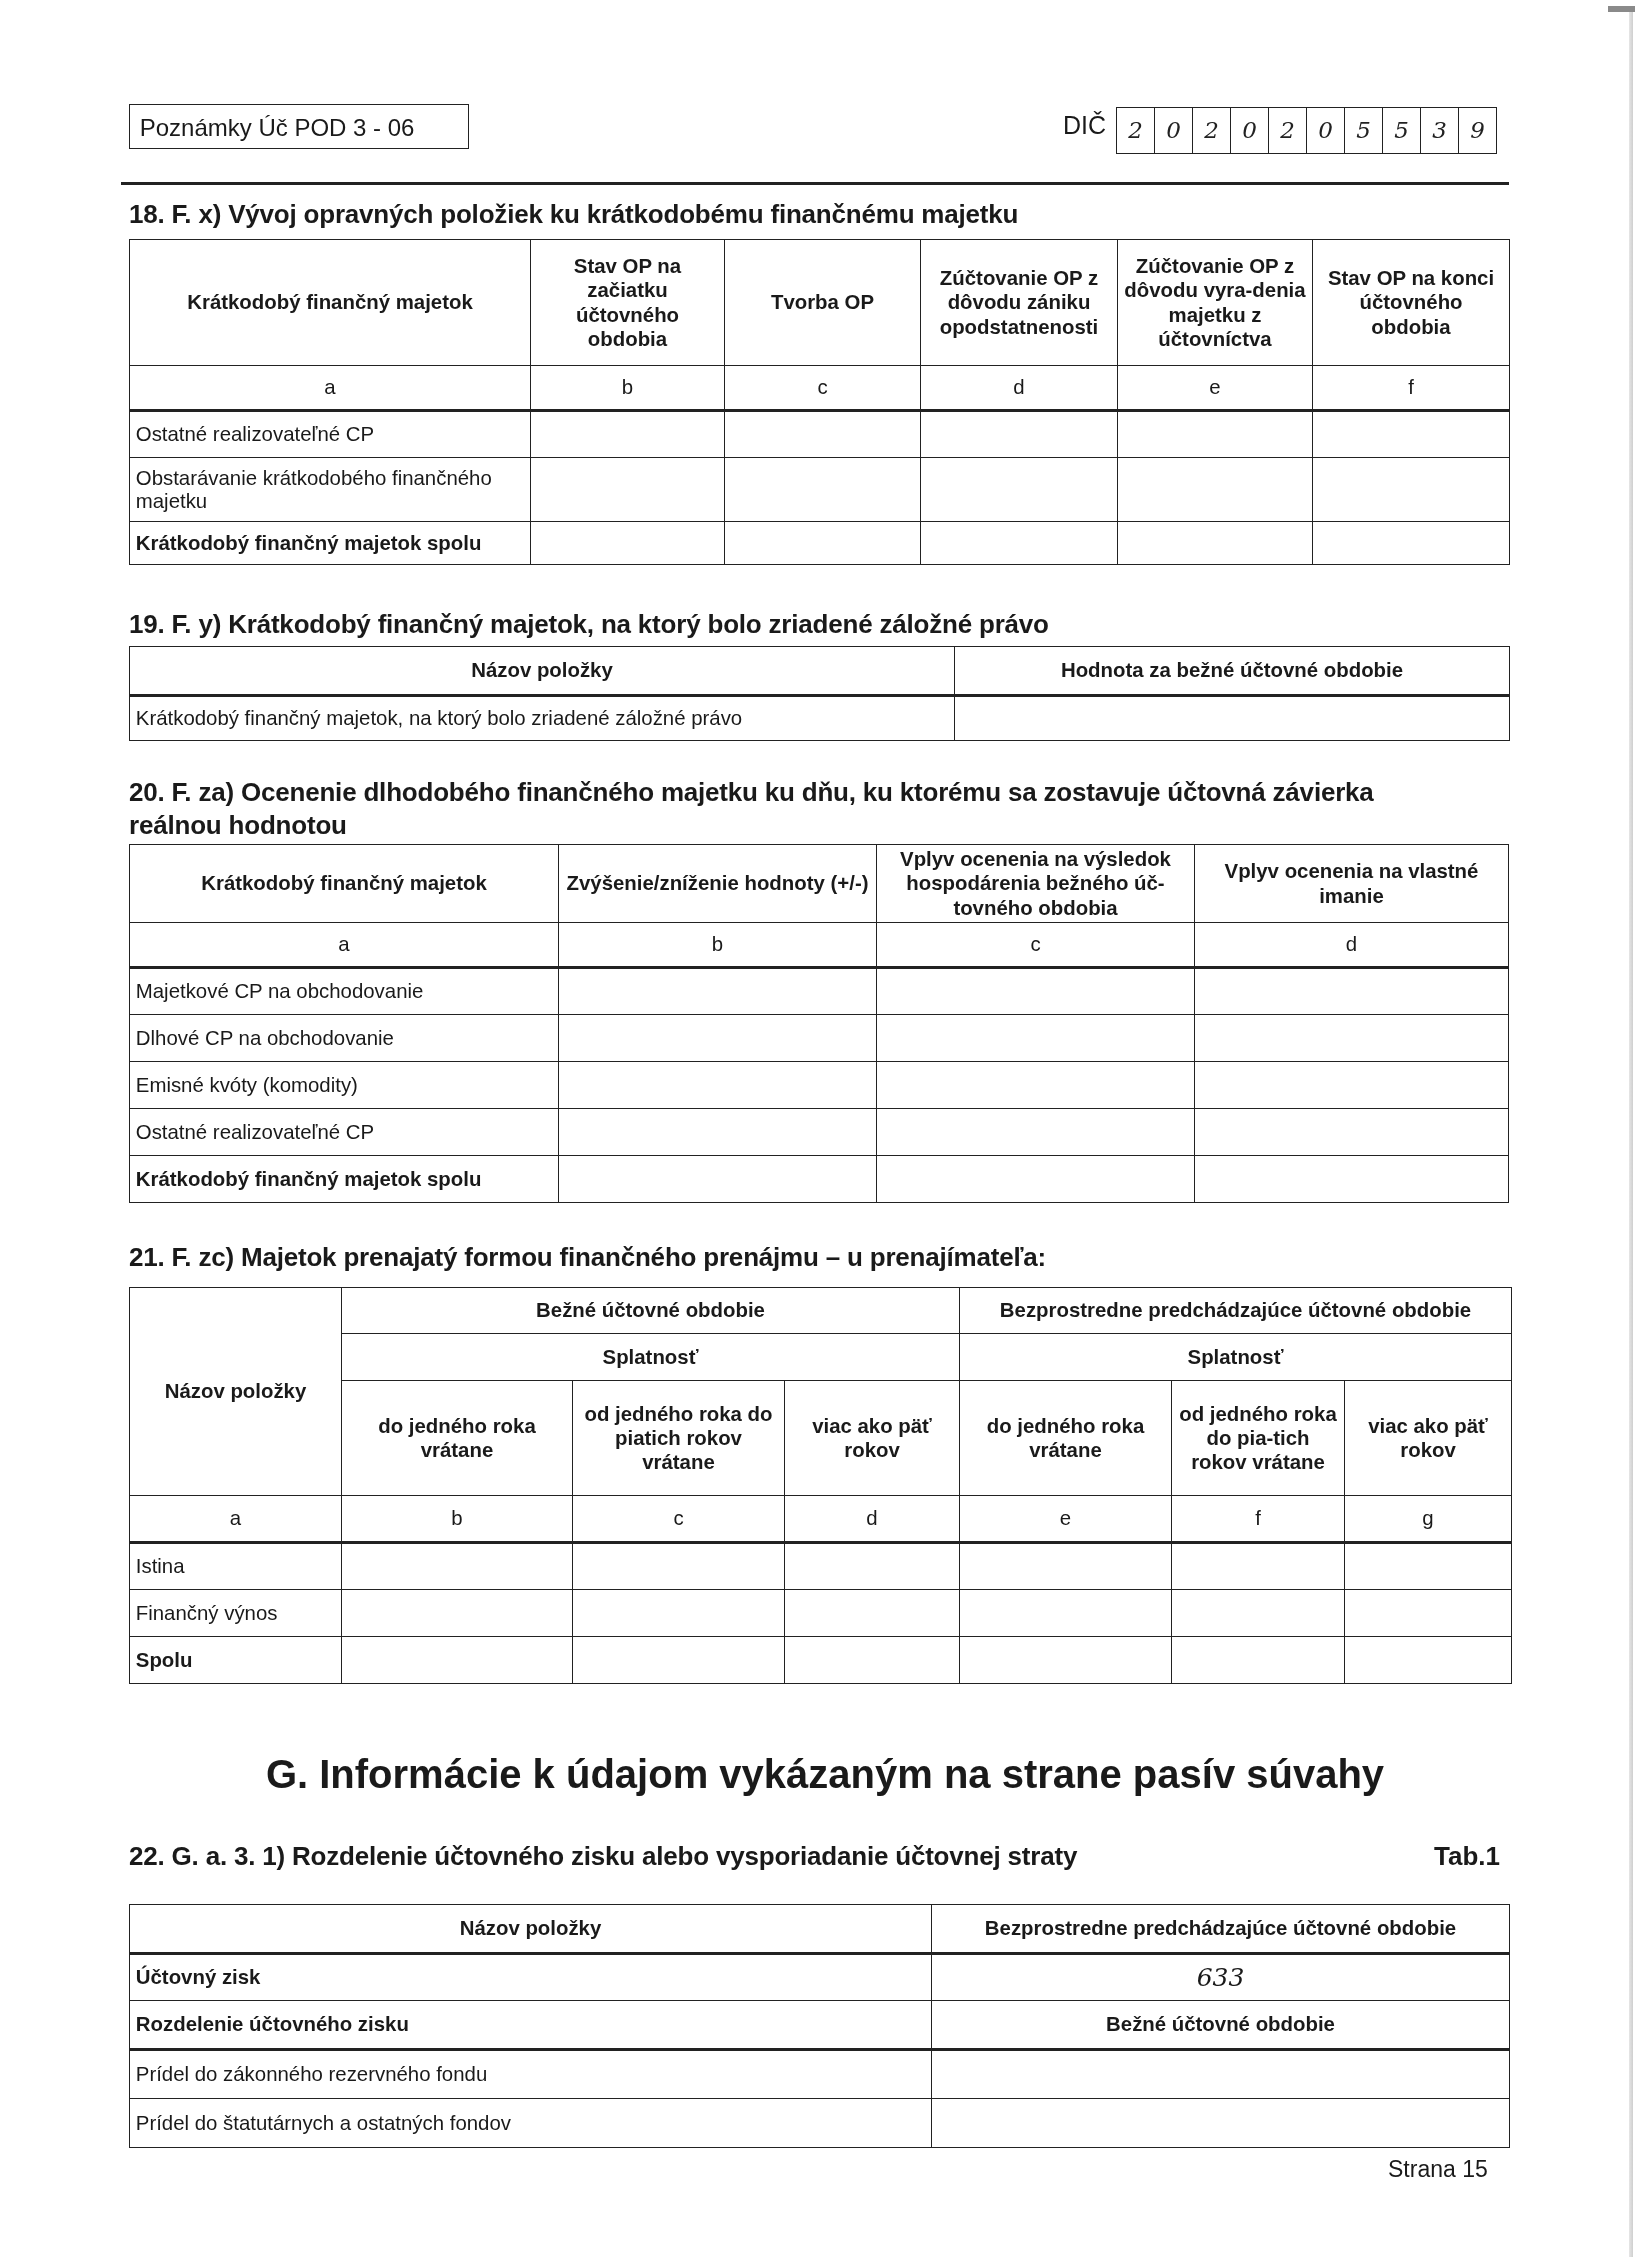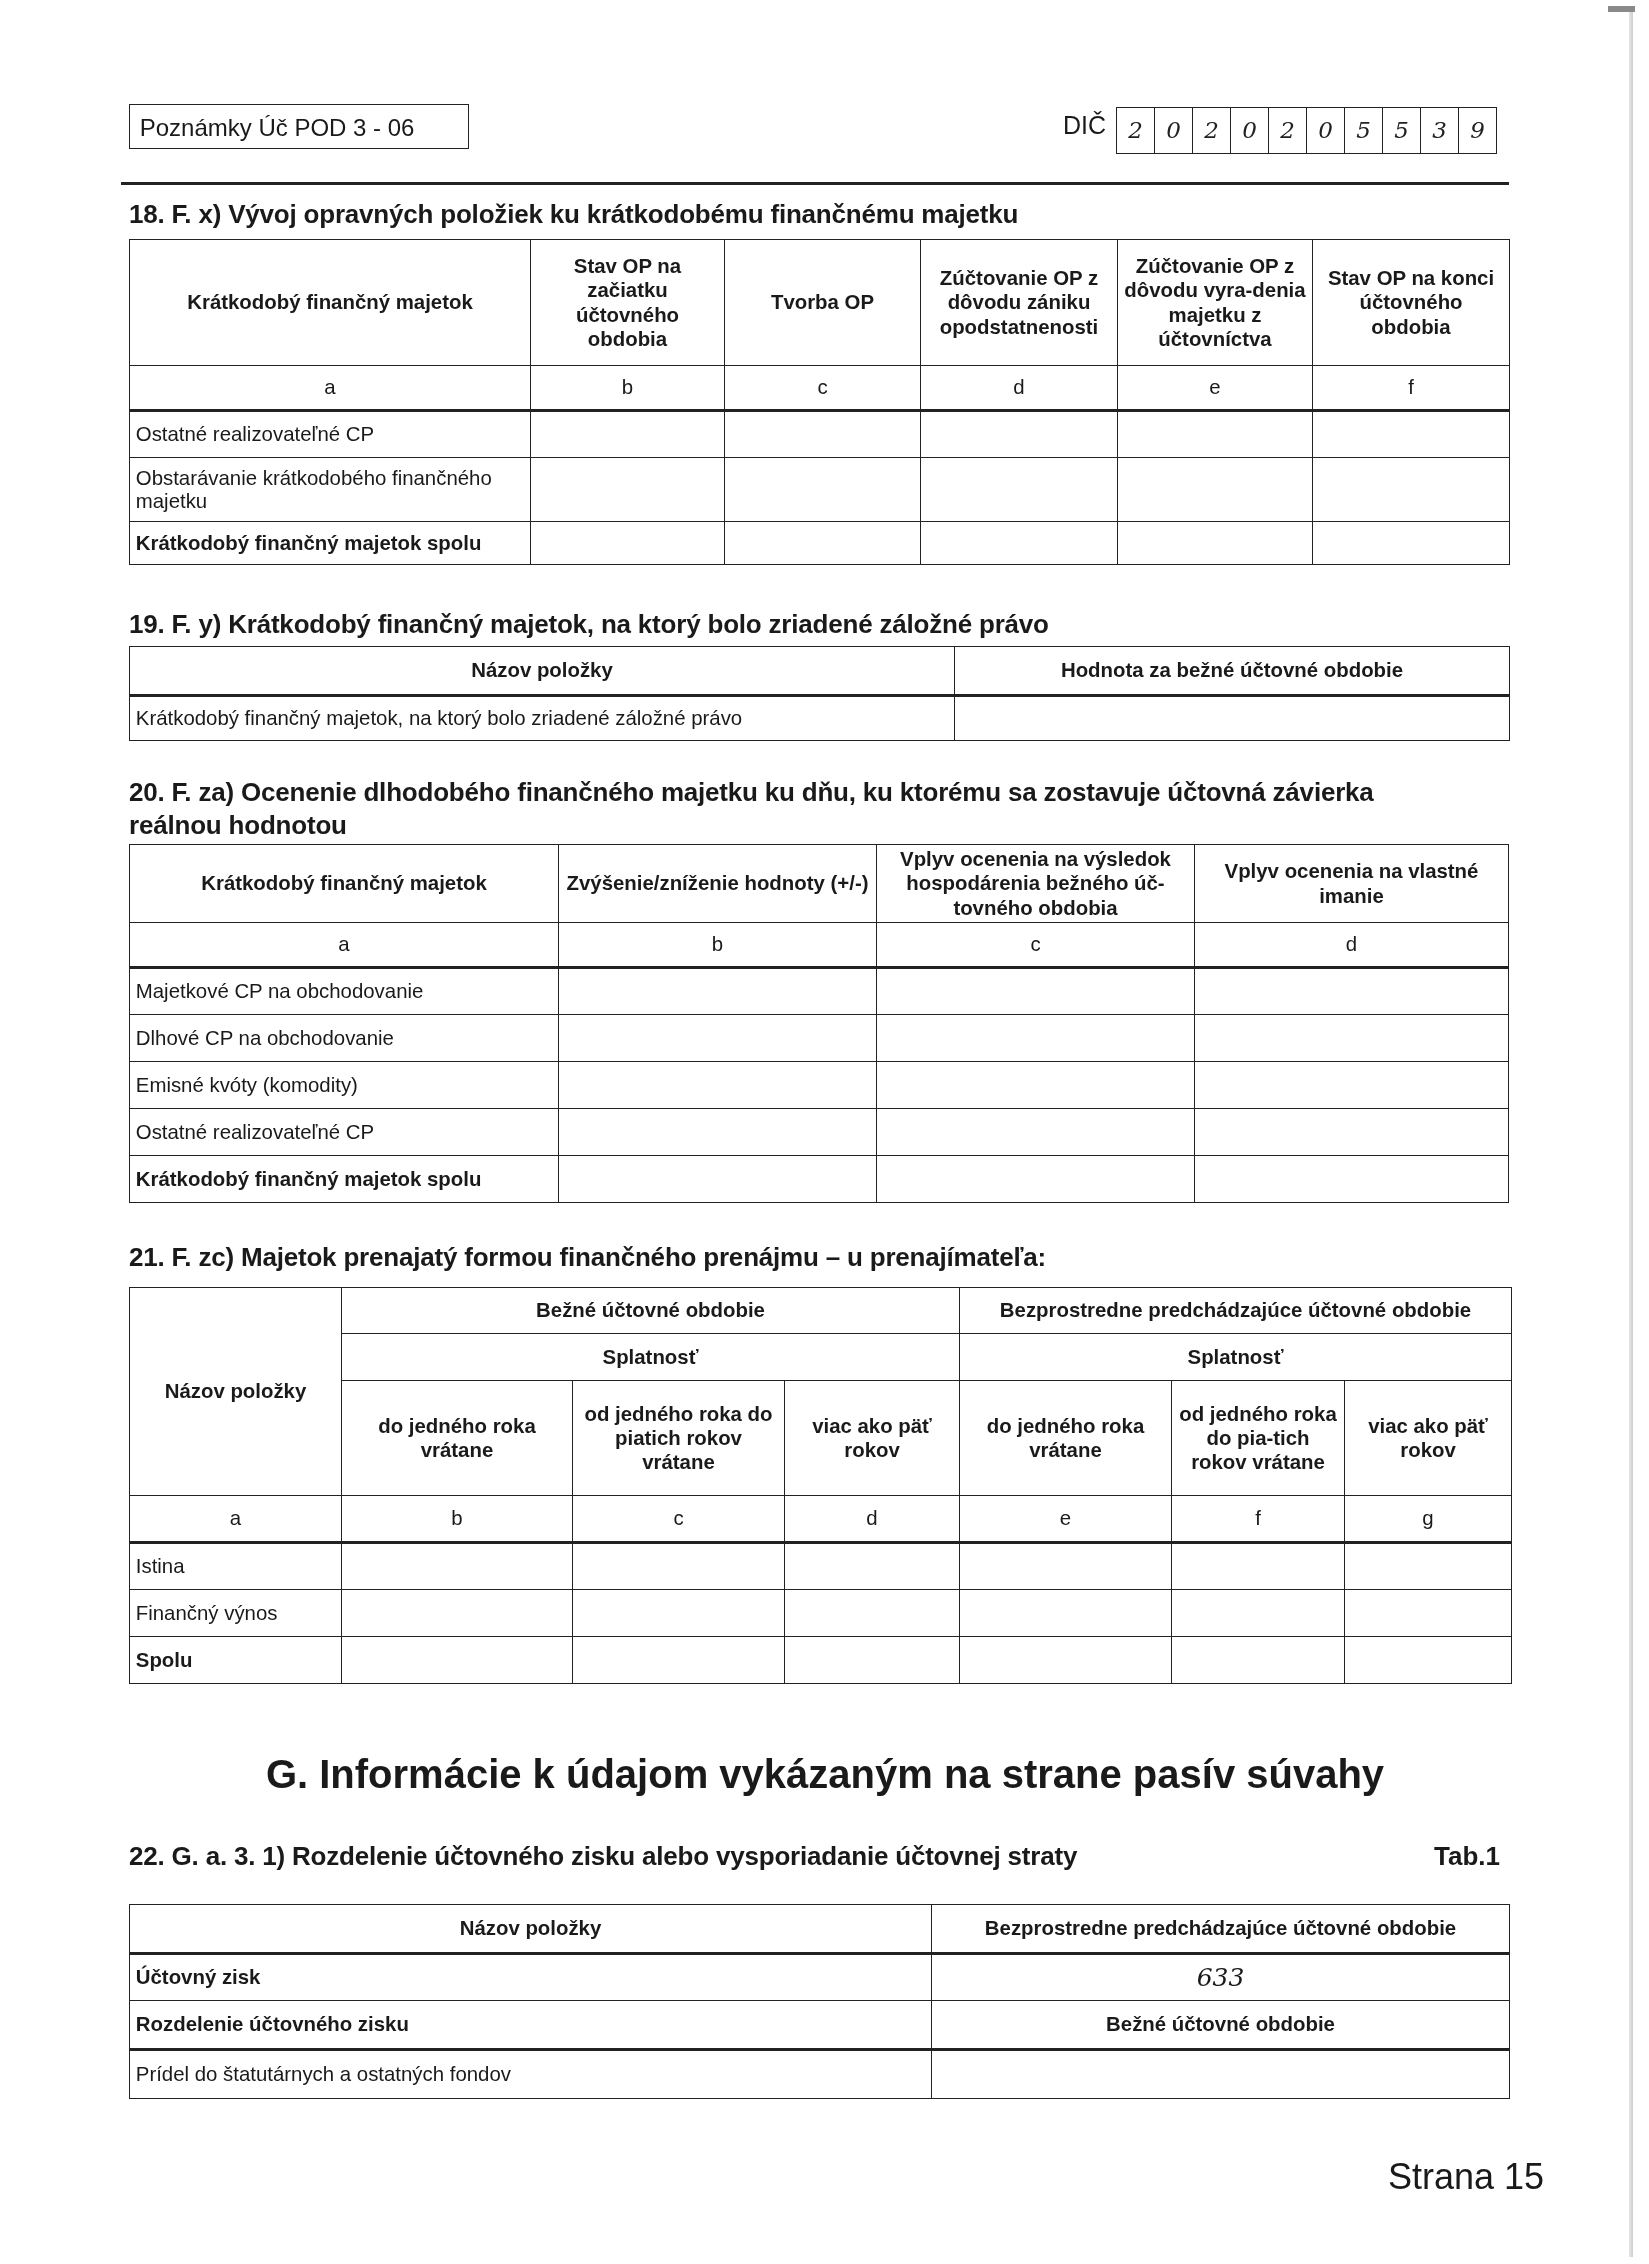--- a/index.html
+++ b/index.html
@@ -26,21 +26,21 @@
     position: absolute; border-collapse: collapse; table-layout: fixed; font-size: 20.4px;
   }
   table.form td { border: 1.5px solid #222; padding: 1.9px 5.8px; vertical-align: middle; }
   table.form td.c { text-align: center; }
   table.form td.b { font-weight: bold; }
   table.form tr.thick-bottom td { border-bottom: 3.9px solid #222; }
   .hdr { font-weight: bold; text-align: center; line-height: 1.18; }
 
   .g-title { left: 0; width: 1650px; top: 1752px; text-align: center; font-weight: bold; font-size: 40px; }
   .tab-ref { left: 1434px; top: 1841px; font-weight: bold; font-size: 26px; }
-  .page-num { left: 1388px; top: 2156px; font-size: 36px; }
+  .page-num { left: 1388px; top: 2156px; font-size: 23px; }
   .handwritten { font-family: "DejaVu Serif", serif; font-style: italic; font-size: 25px; }
 </style>
 </head>
 <body>
 
 <div class="page-edge"></div>
 <div class="page-edge-top"></div>
 
 <div class="abs form-id">Poznámky Úč POD 3 - 06</div>
 <div class="abs dic-label">DIČ</div>
@@ -271,20 +271,24 @@
   </tr>
   <tr style="height:47px">
     <td class="b">Účtovný zisk</td>
     <td class="c handwritten">633</td>
   </tr>
   <tr class="thick-bottom" style="height:49px">
     <td class="b">Rozdelenie účtovného zisku</td>
     <td class="hdr">Bežné účtovné obdobie</td>
   </tr>
   <tr style="height:49px">
+    <td>Prídel do zákonného rezervného fondu</td>
+    <td></td>
+  </tr>
+  <tr style="height:49px">
     <td>Prídel do štatutárnych a ostatných fondov</td>
     <td></td>
   </tr>
 </tbody>
   </table>
 
 <div class="abs page-num">Strana 15</div>
 
 
 </body></html>

